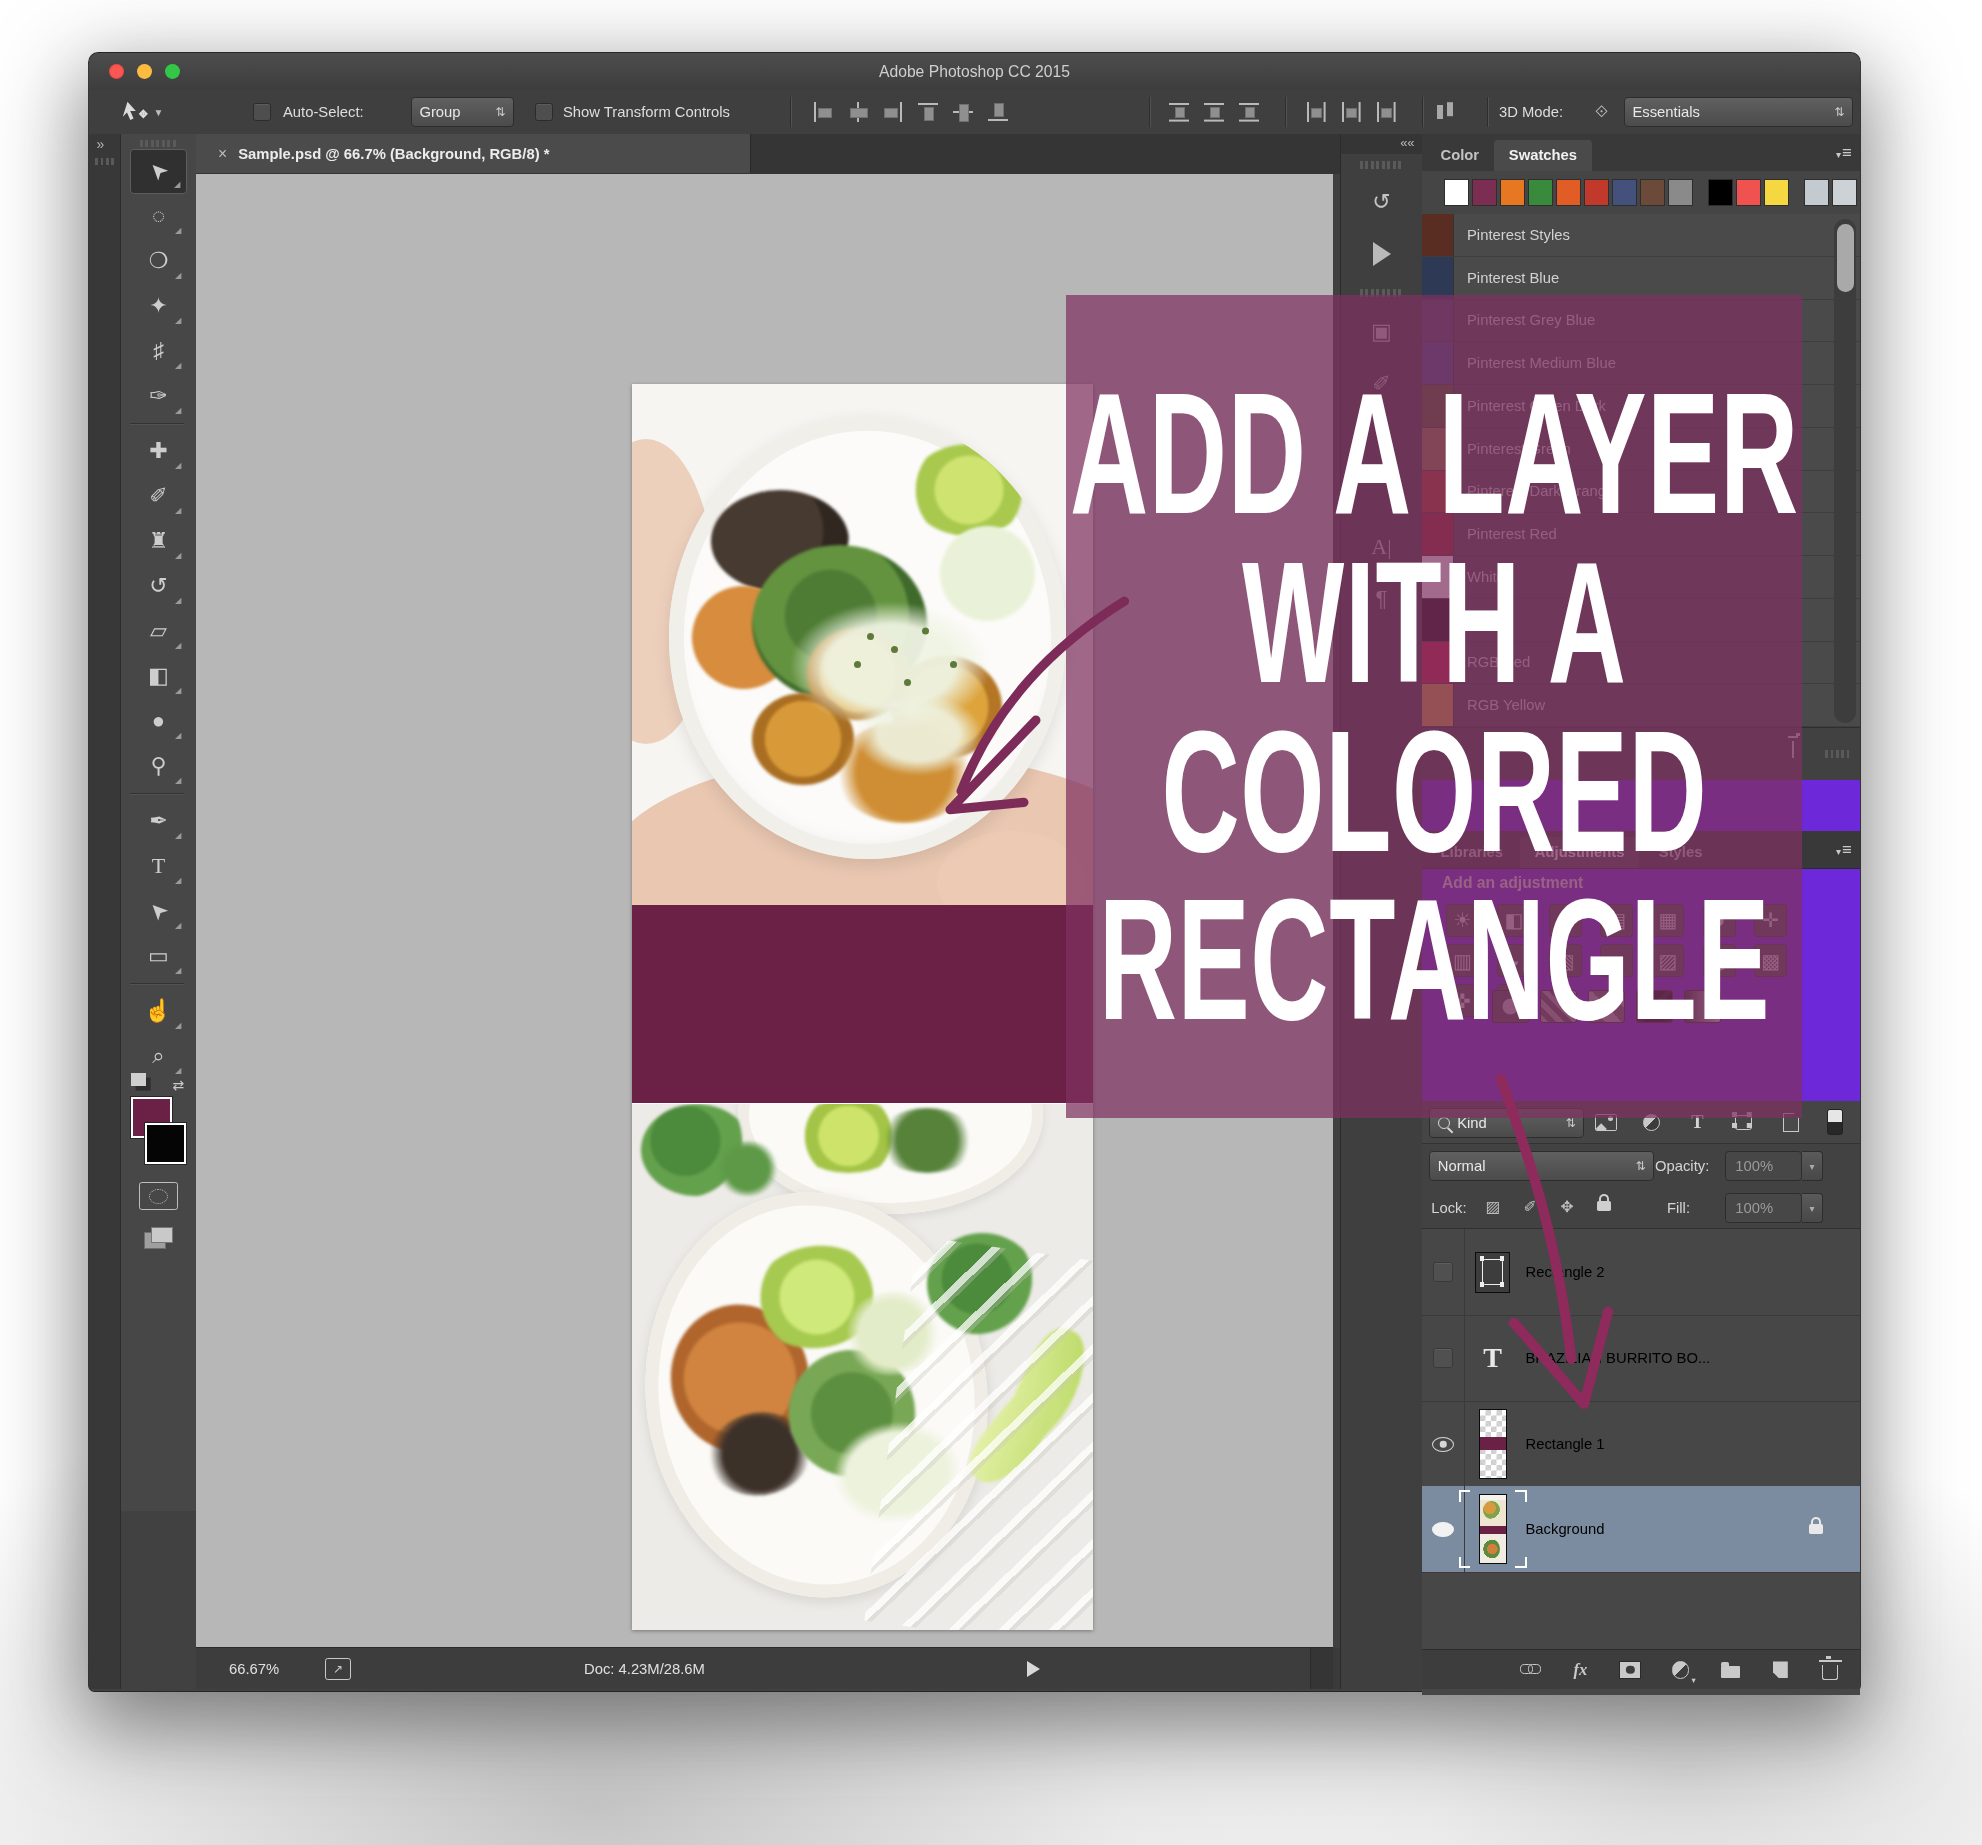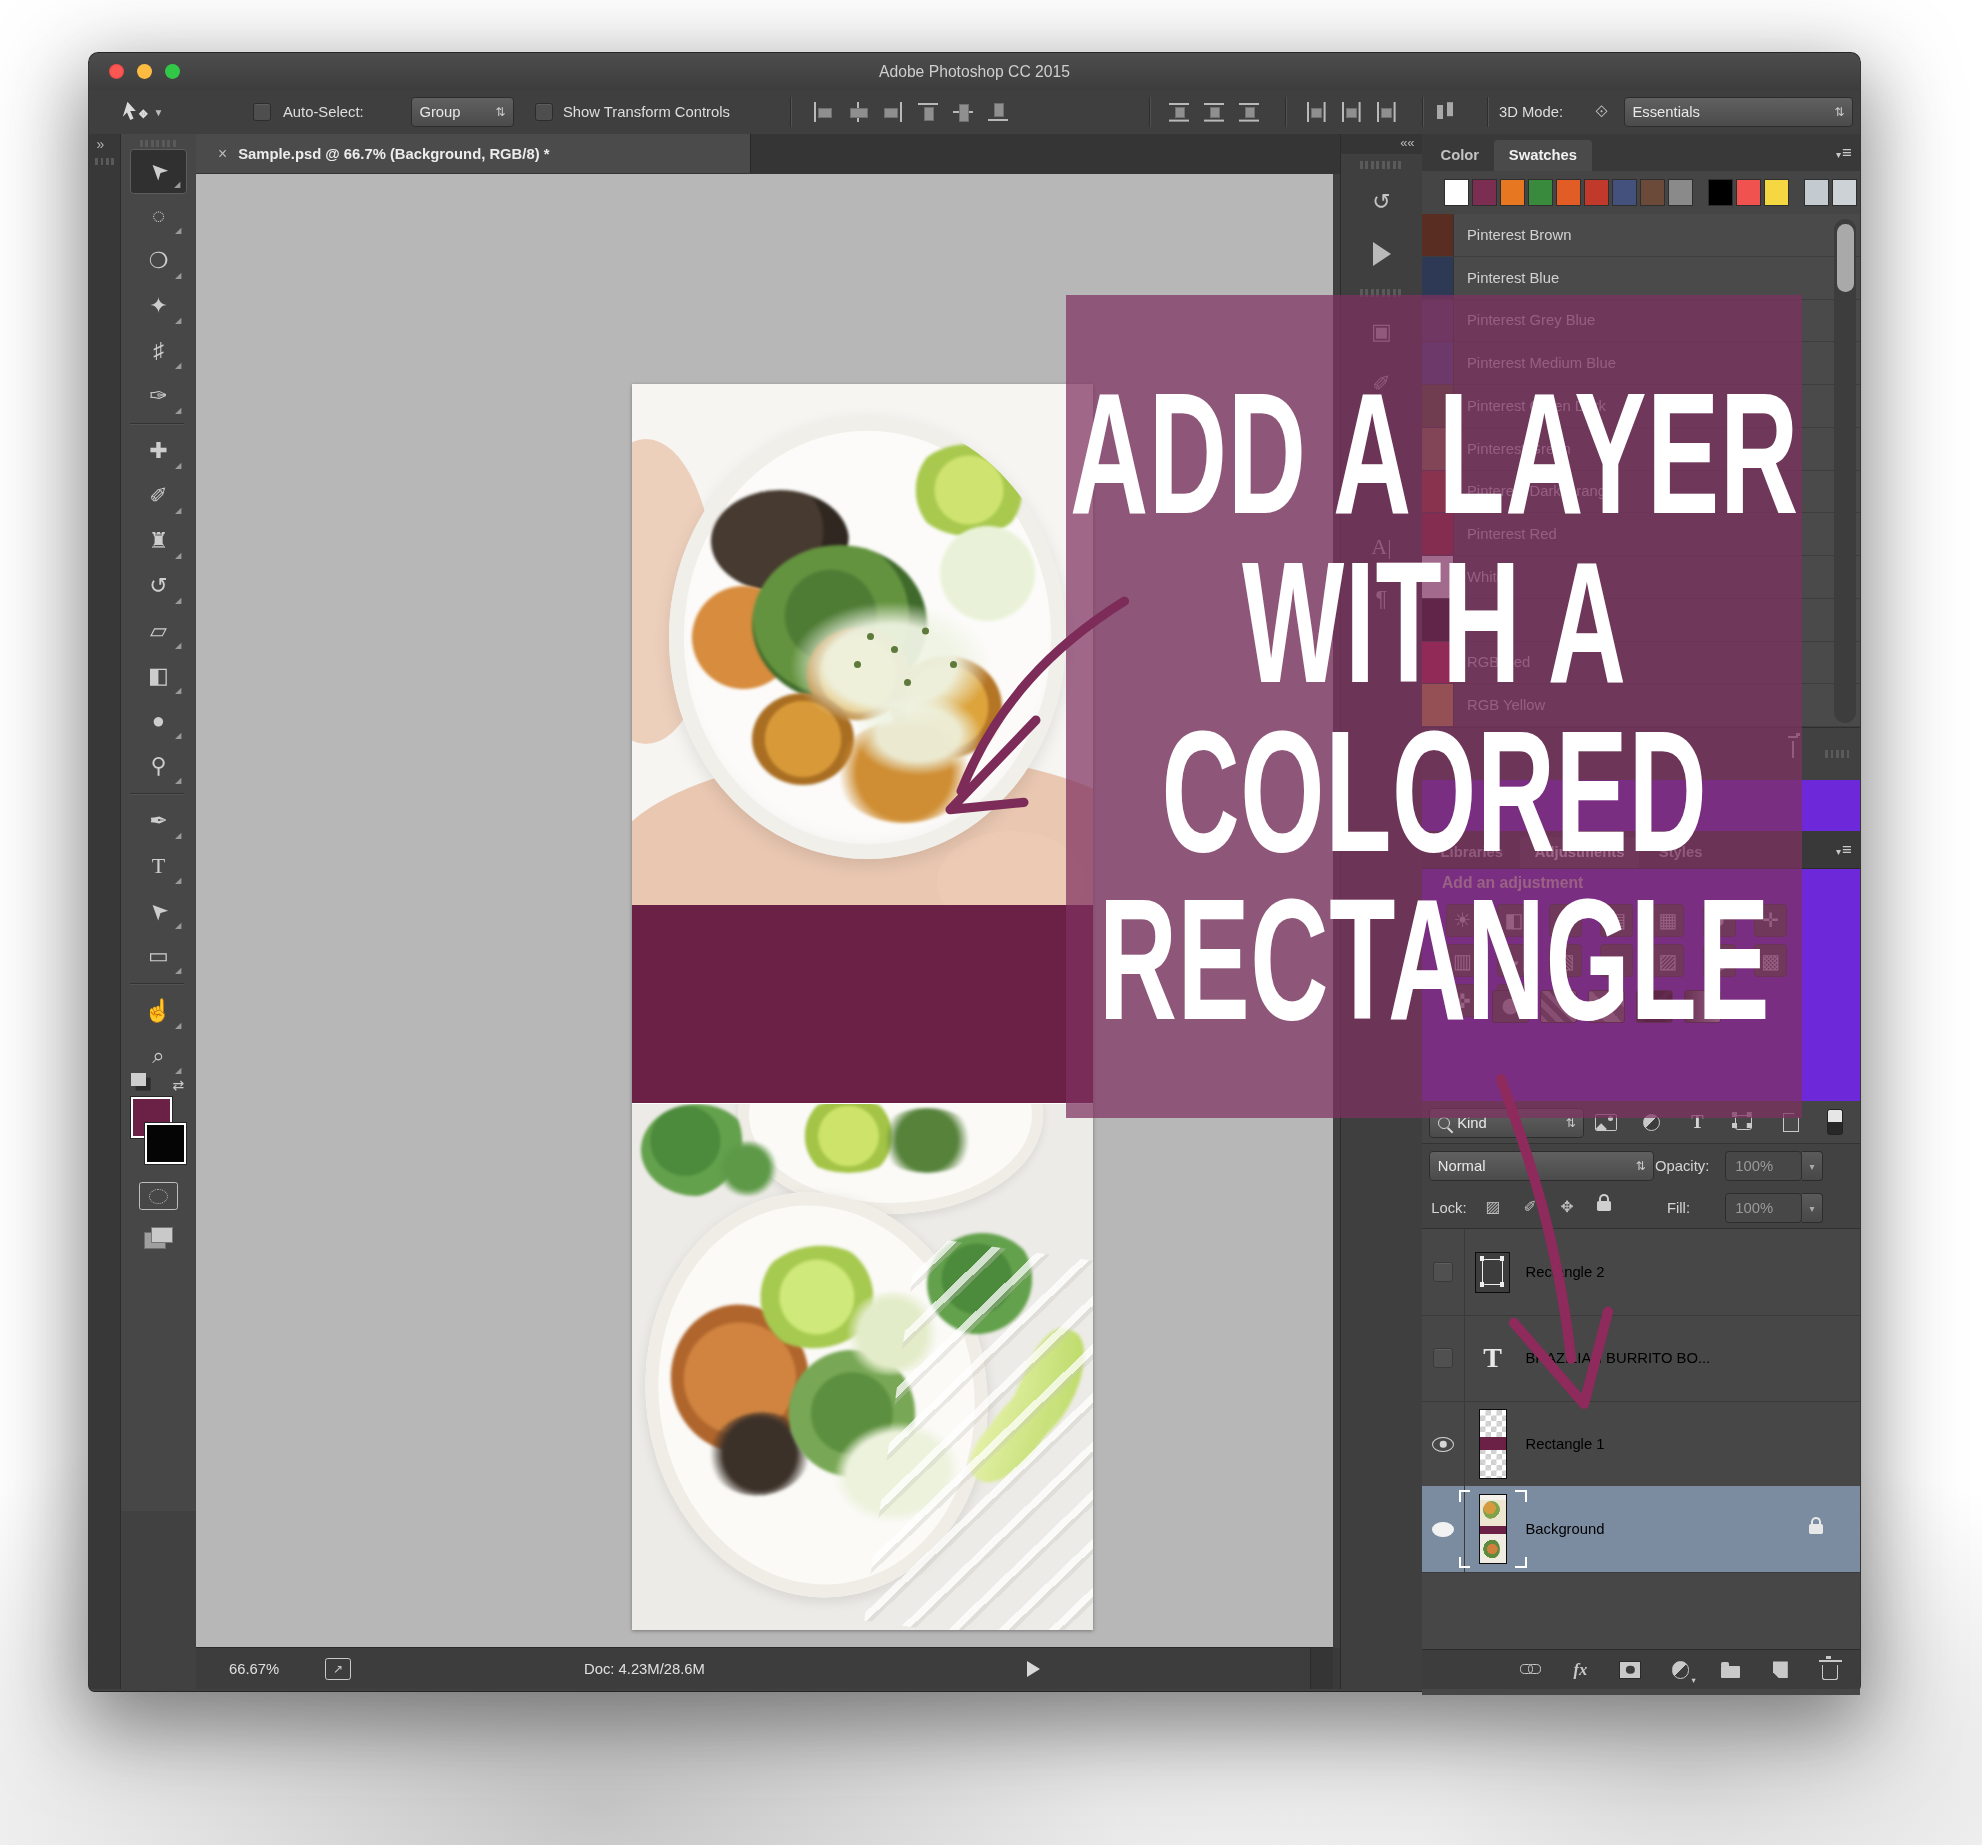--- a/index.html
+++ b/index.html
@@ -537,21 +537,21 @@
         <span class="mchip" style="background: rgb(0, 0, 0);"></span>
         <span class="mchip" style="background: rgb(240, 83, 79);"></span>
         <span class="mchip" style="background: rgb(245, 215, 66);"></span>
         <span class="mgap"></span>
         <span class="mchip" style="background: rgb(195, 203, 208);"></span>
         <span class="mchip" style="background: rgb(204, 210, 214);"></span>
       </div>
     <div class="swlist" id="swatch-list">
         <div class="swrow">
           <span class="swchip" style="background: rgb(90, 45, 34);"></span>
-          <span class="swname">Pinterest Brown</span>
+          <span class="swname">Pinterest Styles</span>
         </div>
         <div class="swrow">
           <span class="swchip" style="background: rgb(46, 58, 85);"></span>
           <span class="swname">Pinterest Blue</span>
         </div>
         <div class="swrow">
           <span class="swchip" style="background: rgb(74, 74, 102);"></span>
           <span class="swname">Pinterest Grey Blue</span>
         </div>
         <div class="swrow">

